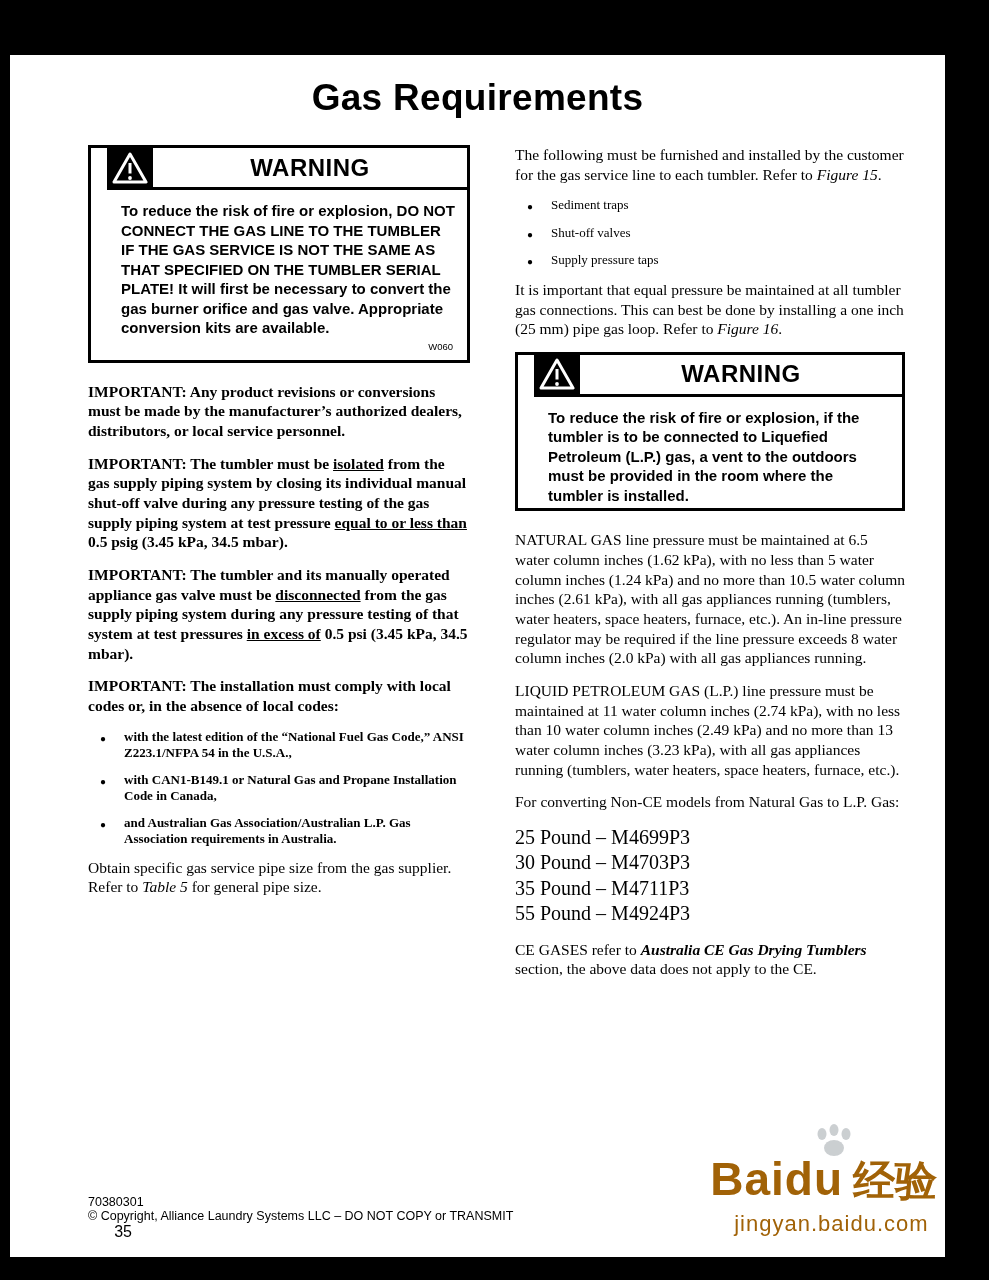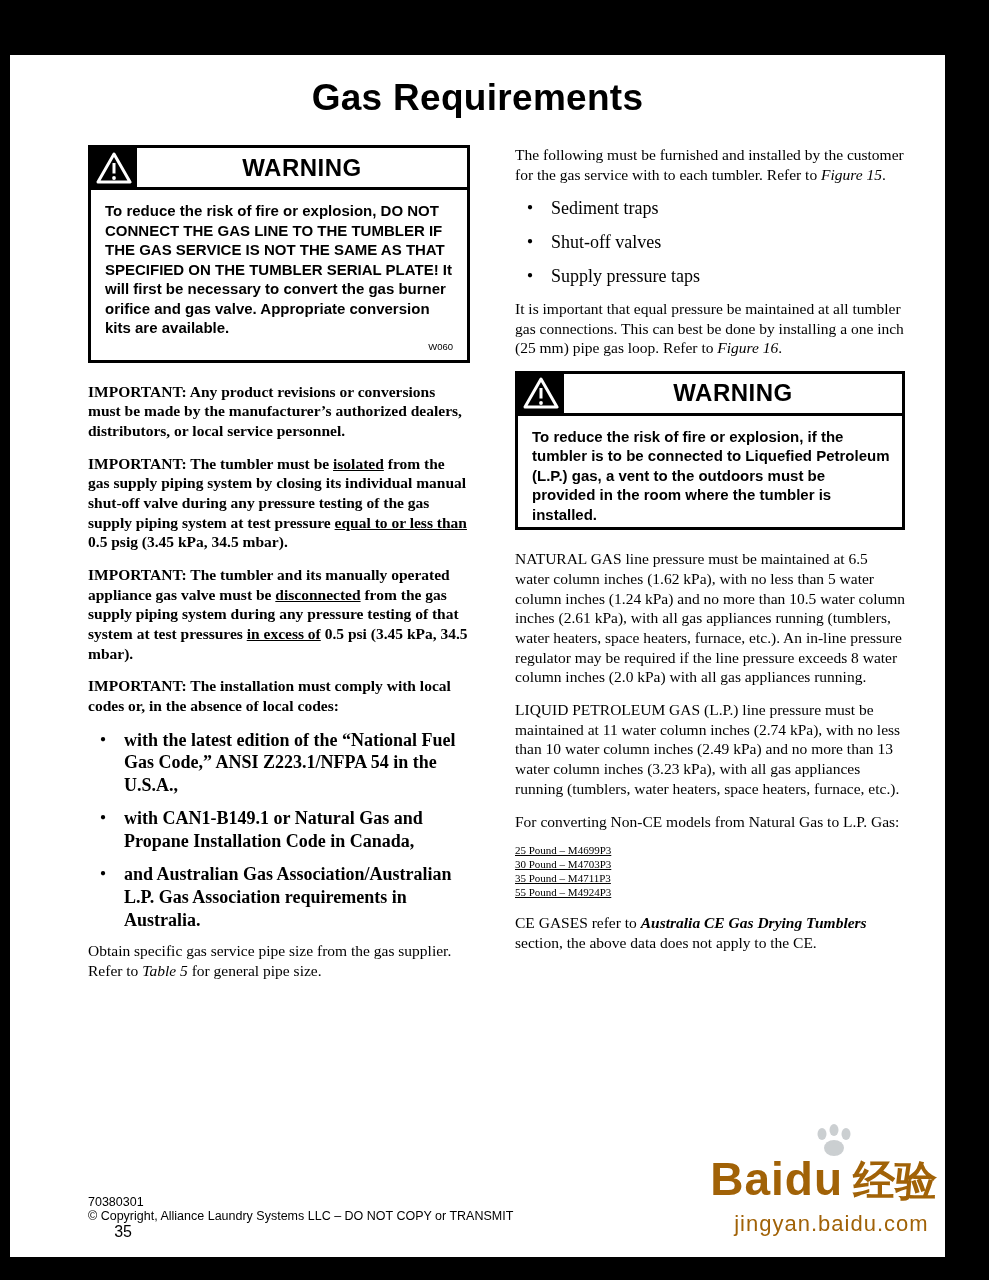--- a/index.html
+++ b/index.html
@@ -15,37 +15,37 @@
   .col.left  { width:382px; margin-right:45px; }
   .col.right { width:390px; }
 
   .para { font-size:15.5px; line-height:1.27; margin-bottom:13px; }
   .para.bold { font-weight:700; }
 
   .run-u { text-decoration:underline; }
   .run-i { font-style:italic; }
   .run-b { font-weight:700; }
 
-  .warning-box { border:3px solid #000; margin-bottom:19px; background:#fff; }
+  .warning-box { border:3px solid #000; margin-bottom:19px; background:#fff;padding-left:16px; }
   .warn-header { display:flex; align-items:stretch; border-bottom:3px solid #000; height:42px; }
   .warn-icon { width:46px; background:#000; display:flex; align-items:center; justify-content:center; flex:none; }
   .warn-title { flex:1; display:flex; align-items:center; justify-content:center;
                 font-family:"Liberation Sans", sans-serif; font-weight:700; font-size:24px; letter-spacing:.5px; }
   .warn-body { padding:11px 12px 3px 14px; }
   .warn-text { font-family:"Liberation Sans", sans-serif; font-weight:700; font-size:15px; line-height:1.3; }
   .warn-code { text-align:right; font-family:"Liberation Sans", sans-serif; font-size:9.5px; padding:3px 2px 5px 0; }
 
   ul.bullets { list-style:none; margin-bottom:9px; }
-  ul.bullets li { position:relative; padding-left:36px; font-size:18px; line-height:1.27; margin-bottom:10px; }
+  ul.bullets li { position:relative; padding-left:36px; font-size:13px; line-height:1.27; margin-bottom:10px; }
   ul.bullets li::before { content:"●"; position:absolute; left:12px; top:4px; font-size:10px; }
   ul.bullets.bold li { font-weight:700; }
   ul.bullets.tight li { margin-bottom:11px; }
 
   .kits { margin-bottom:13px; }
-  .kits div { font-size:11px; line-height:1.27;text-decoration:underline; }
+  .kits div { font-size:20px; line-height:1.27; }
 
   .footer { position:absolute; left:78px; right:62px; bottom:16px; display:flex; align-items:baseline;
             font-family:"Liberation Sans", sans-serif; font-size:12.5px;flex-direction:column; }
   .footer .doc { width:140px; }
   .footer .copy { flex:1; text-align:center; }
   .footer .pageno { width:44px; text-align:right; font-size:16px; }
 
   .watermark { position:absolute; right:8px; bottom:20px; pointer-events:none; z-index:5;
                font-family:"Liberation Sans", sans-serif; color:#a16207; }
   .wm-row { display:flex; align-items:baseline; gap:10px; }
@@ -94,21 +94,21 @@
             <li>with the latest edition of the “National Fuel Gas Code,” ANSI Z223.1/NFPA 54 in the U.S.A.,</li>
             <li>with CAN1-B149.1 or Natural Gas and Propane Installation Code in Canada,</li>
             <li>and Australian Gas Association/Australian L.P. Gas Association requirements in Australia.</li>
           </ul>
 
         <p class="para"><span>Obtain specific gas service pipe size from the gas supplier. Refer to </span><span class="run-i">Table 5</span><span> for general pipe size.</span></p>
       </div>
 
       <div class="col right">
 
-        <p class="para"><span>The following must be furnished and installed by the customer for the gas service with to each tumbler. Refer to </span><span class="run-i">Figure 15</span><span>.</span></p>
+        <p class="para"><span>The following must be furnished and installed by the customer for the gas service line to each tumbler. Refer to </span><span class="run-i">Figure 15</span><span>.</span></p>
 
         <ul class="bullets tight">
             <li>Sediment traps</li>
             <li>Shut-off valves</li>
             <li>Supply pressure taps</li>
           </ul>
 
         <p class="para"><span>It is important that equal pressure be maintained at all tumbler gas connections. This can best be done by installing a one inch (25 mm) pipe gas loop. Refer to </span><span class="run-i">Figure 16</span><span>.</span></p>
 
         <div class="warning-box">

